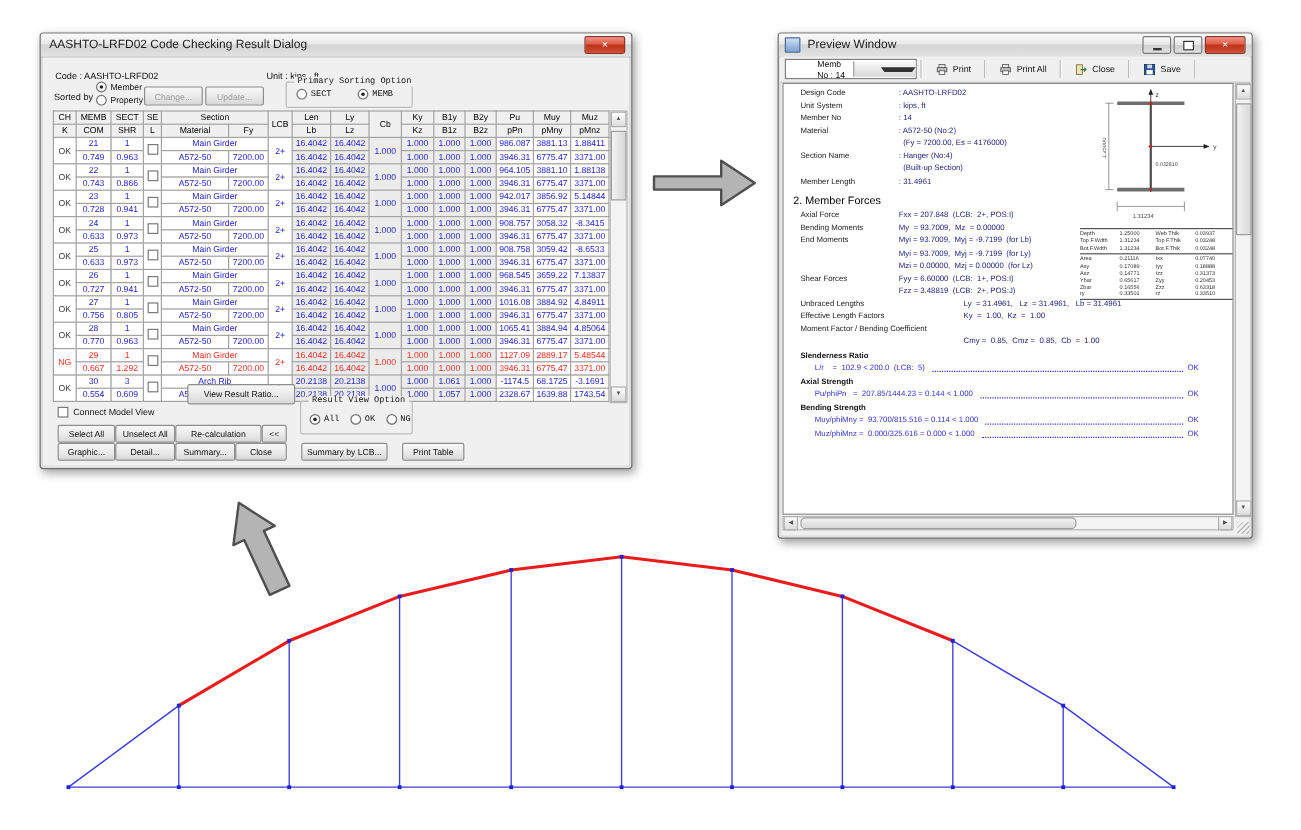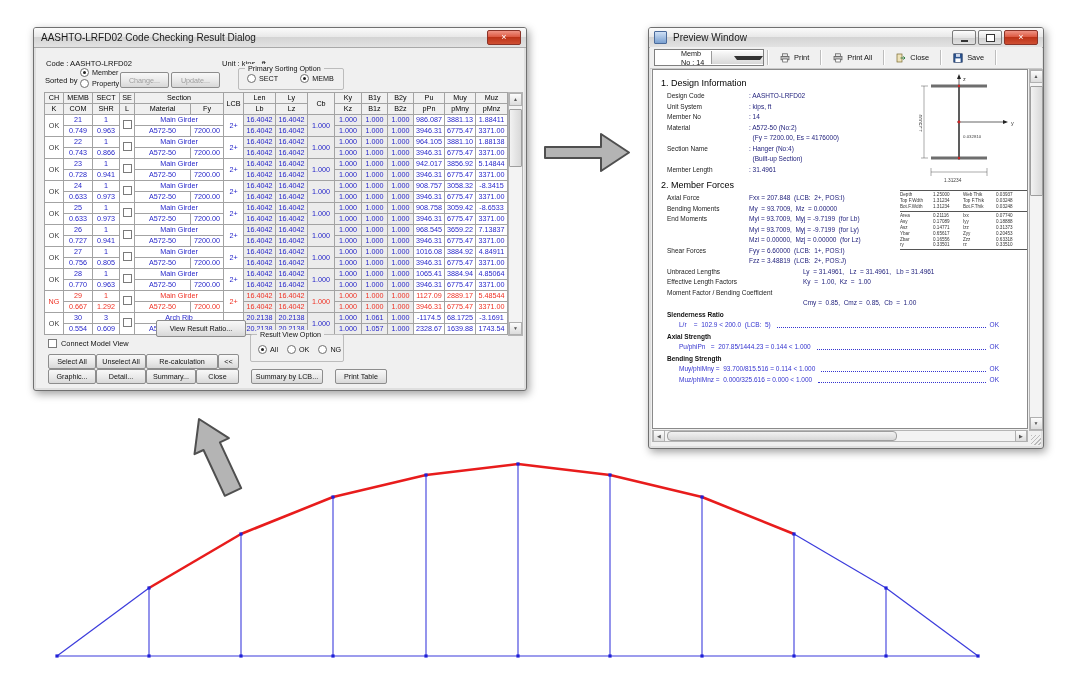--- a/index.html
+++ b/index.html
@@ -19,21 +19,21 @@
   .ico-min{display:block;width:7px;height:2px;background:#333;margin-top:6px;}
   .ico-max{display:block;width:7px;height:6px;border:1px solid #333;background:#fff;}
   .sysicon{width:11px;height:11px;margin-right:4px;border:1px solid #4a6a9a;border-radius:1px;
        background:linear-gradient(#cfe0f5,#7aa0d0);}
 
   .lbl{position:absolute;font-size:7.6px;color:#111;white-space:nowrap;}
   .btn{position:absolute;font-size:7.2px;color:#111;text-align:center;
        background:linear-gradient(#f8f8f8,#e9e9e9 55%,#d8d8d8);border:1px solid #8d8d8d;border-radius:2px;
        display:flex;align-items:center;justify-content:center;white-space:nowrap;cursor:default;}
   .btn.disabled{color:#9d9d9d;}
-  .group{position:absolute;border:1px solid #bcbcbc;border-radius:2px;}
+  .group{position:absolute;border:1px solid #bcbcbc;border-radius:2px;font-family:Liberation Mono, monospace;}
   .glabel{position:absolute;top:-5px;left:6px;background:#f0f0f0;padding:0 3px;font-size:7.2px;color:#111;white-space:nowrap;}
   .radio-item{display:flex;align-items:center;gap:3px;font-size:7.2px;color:#111;white-space:nowrap;}
   .radio{width:7px;height:7px;border:1px solid #6f6f6f;border-radius:50%;background:#fff;position:relative;flex:none;}
   .radio.sel::after{content:"";position:absolute;left:1.5px;top:1.5px;width:3px;height:3px;border-radius:50%;background:#222;}
   .cb{display:inline-block;width:7px;height:7px;border:1px solid #7a7a7a;background:#fff;flex:none;}
 
   
   .dialog{left:33px;top:27px;width:492px;height:362px;}
   .pos-code{left:12px;top:31px;}
   .pos-unit{left:188px;top:31px;}
@@ -668,21 +668,20 @@
           <rect x="0.8" y="0.8" width="8.4" height="8.4" fill="#2d5591" stroke="#17305a" stroke-width="0.7"></rect>
           <rect x="3" y="0.9" width="4" height="3" fill="#cfd8ea"></rect>
           <rect x="2.4" y="5.4" width="5.2" height="3.6" fill="#fff"></rect>
         </svg>
         <span>Save</span>
       </div>
       <span class="tsep"></span>
     </div>
 
     <div class="page">
-      <div class="ph">1. Design Information</div>
       <div id="s1rows">
           <div class="prow">
             <span class="plab">Design Code</span>
             <span class="pval">: AASHTO-LRFD02</span>
           </div>
           <div class="prow">
             <span class="plab">Unit System</span>
             <span class="pval">: kips, ft</span>
           </div>
           <div class="prow">

